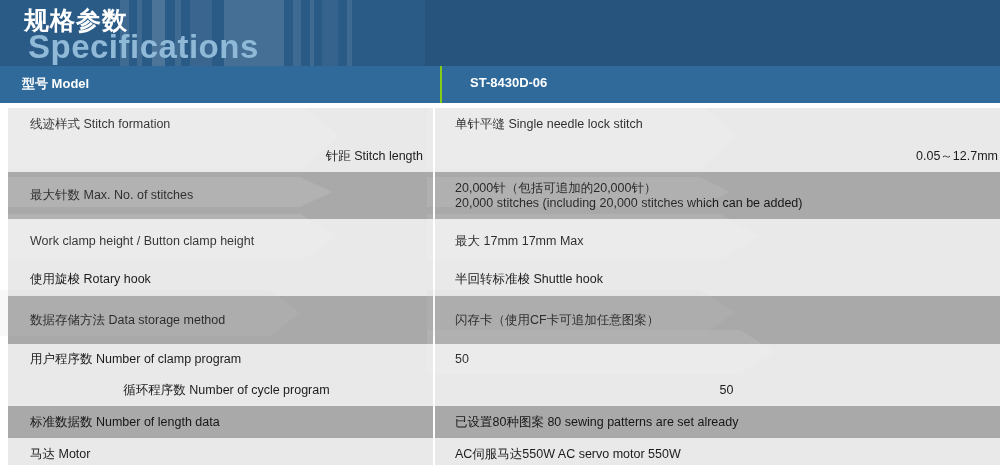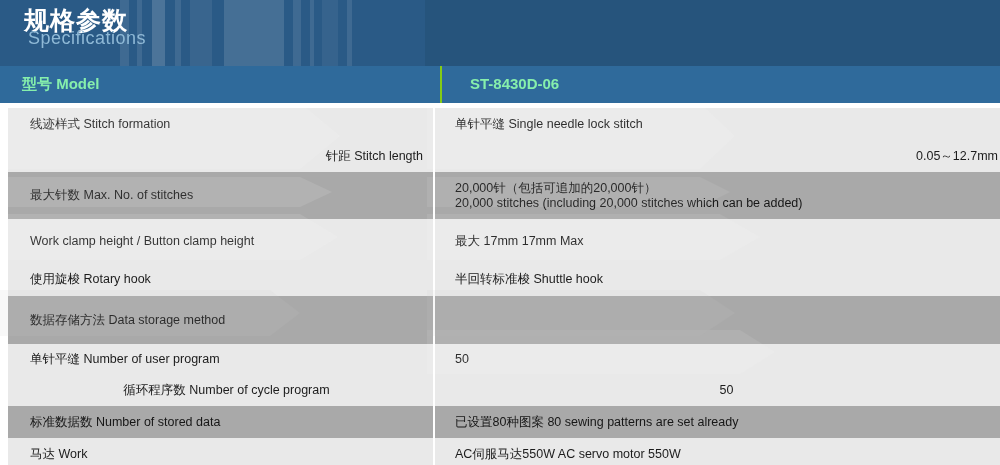--- a/index.html
+++ b/index.html
@@ -65,25 +65,25 @@
     font-size: 25px;
     color: #ffffff;
     letter-spacing: 1px;
     font-weight: bold;
     white-space: nowrap;
   }
   .title-en {
     position: absolute;
     left: 28px;
     top: 28px;
-    font-size: 18px;
+    font-size: 33px;
     color: #8fb9d6;
     letter-spacing: 0.5px;
     white-space: nowrap;
-    font-weight: normal;
+    font-weight: bold;
   }
 
   
   .model-row {
     position: absolute;
     left: 0;
     top: 66px;
     width: 1000px;
     height: 37px;
     background: #2f6a9b;
@@ -98,23 +98,23 @@
     position: absolute;
     left: 440px; top: 0;
     width: 695px; height: 37px;
     background: #2f6a9b;
     border-left: 2px solid #84cc16;
     box-sizing: border-box;
   }
   .model-row .txt {
     position: absolute;
     top: 9px;
-    font-size: 15px;
+    font-size: 13px;
     font-weight: bold;
-    color: #86efac;
+    color: #ffffff;
     white-space: nowrap;
   }
   .model-row .cell-left .txt { left: 22px; }
   .model-row .cell-right .txt { left: 28px; }
 
   
   .tbl {
     position: absolute;
     left: 0;
     top: 108px;
@@ -265,28 +265,29 @@
     </div>
 
     <div class="row dark" style="top:188px;height:48px;border-radius:23px;">
       <div class="c left">
         <div class="cellinner">
           <div class="line">数据存储方法 Data storage method</div>
         </div>
       </div>
       <div class="c right">
         <div class="cellinner">
+          <div class="line">闪存卡（使用CF卡可追加任意图案）</div>
         </div>
       </div>
     </div>
 
     <div class="row light" style="top:236px;height:31px;">
       <div class="c left">
         <div class="cellinner">
-          <div class="line">单针平缝 Number of user program</div>
+          <div class="line">用户程序数 Number of clamp program</div>
         </div>
       </div>
       <div class="c right">
         <div class="cellinner">
           <div class="line">50</div>
         </div>
       </div>
     </div>
 
     <div class="row light" style="top:267px;height:31px;text-align:center;">
@@ -298,34 +299,34 @@
       <div class="c right">
         <div class="cellinner">
           <div class="line">50</div>
         </div>
       </div>
     </div>
 
     <div class="row dark" style="top:298px;height:32px;">
       <div class="c left">
         <div class="cellinner">
-          <div class="line">标准数据数 Number of stored data</div>
+          <div class="line">标准数据数 Number of length data</div>
         </div>
       </div>
       <div class="c right">
         <div class="cellinner">
           <div class="line">已设置80种图案 80 sewing patterns are set already</div>
         </div>
       </div>
     </div>
 
     <div class="row light" style="top:330px;height:32px;">
       <div class="c left">
         <div class="cellinner">
-          <div class="line">马达 Work</div>
+          <div class="line">马达 Motor</div>
         </div>
       </div>
       <div class="c right">
         <div class="cellinner">
           <div class="line">AC伺服马达550W AC servo motor 550W</div>
         </div>
       </div>
     </div>
 
   </div>

